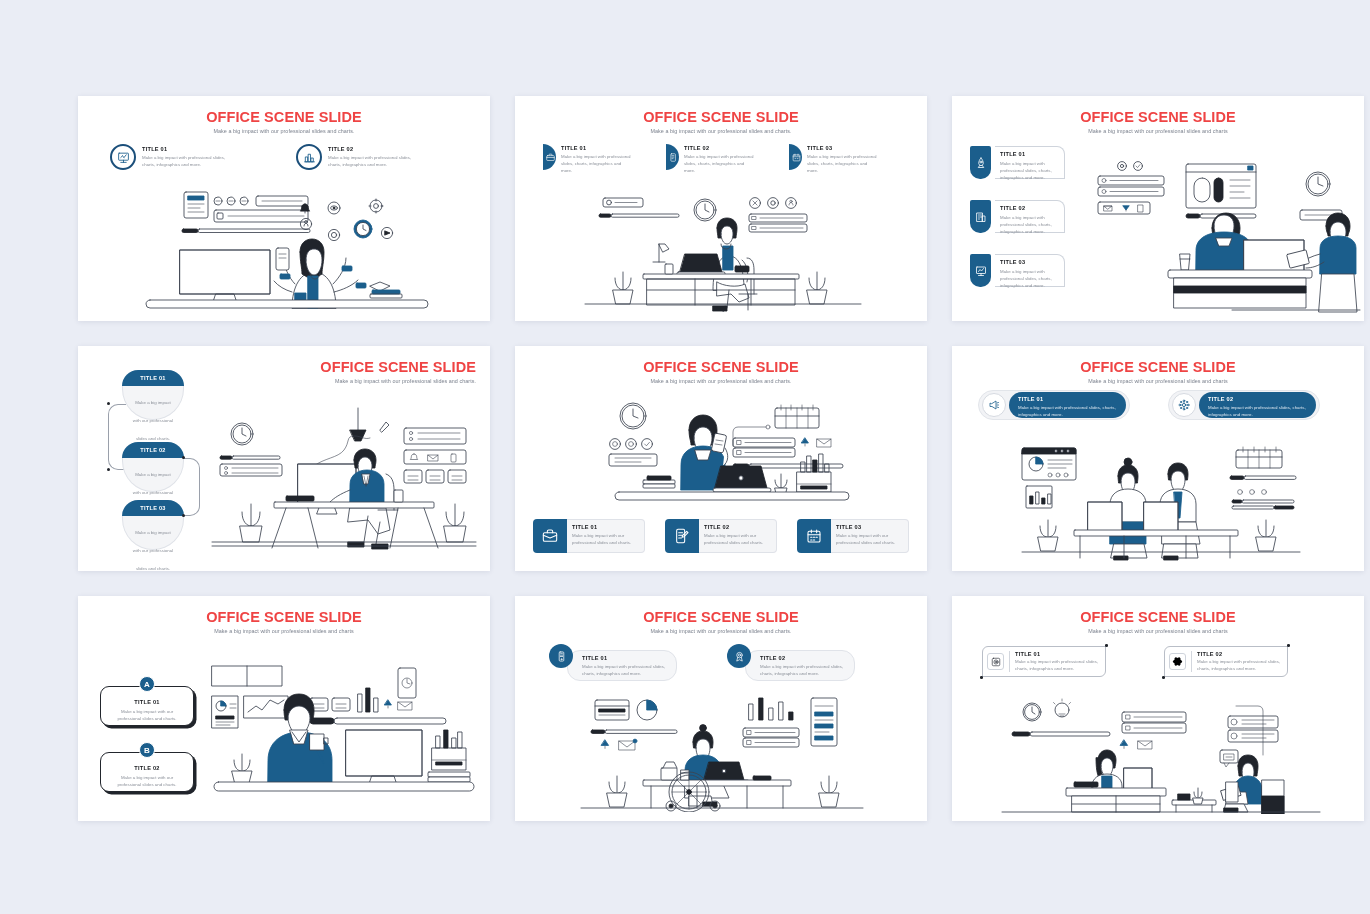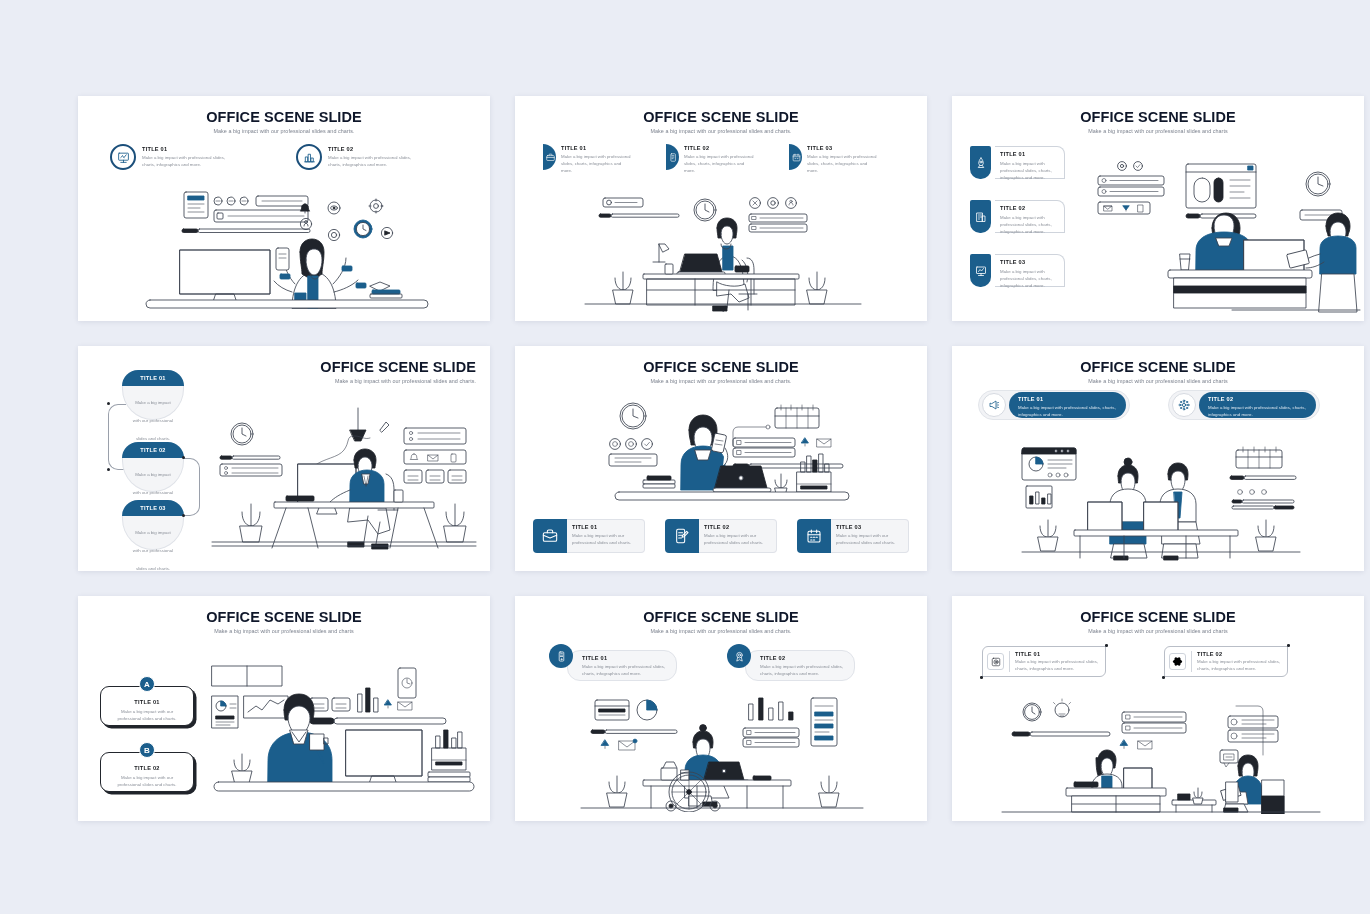--- a/index.html
+++ b/index.html
@@ -23,21 +23,21 @@
     position: relative;
     background: #ffffff;
     box-shadow: 0 1px 5px rgba(40,50,90,0.10);
     overflow: hidden;
   }
   .s-title {
     text-align: center;
     font-weight: bold;
     font-size: 14.5px;
     letter-spacing: .1px;
-    color: #0f172a;
+    color: #ef4444;
     margin-top: 13px;
   }
   .s-sub {
     text-align: center;
     font-size: 5.4px;
     color: #7c828e;
     margin-top: 3px;
     letter-spacing: .05px;
   }
   .s-title.left  { text-align: right; padding-right: 14px; }

